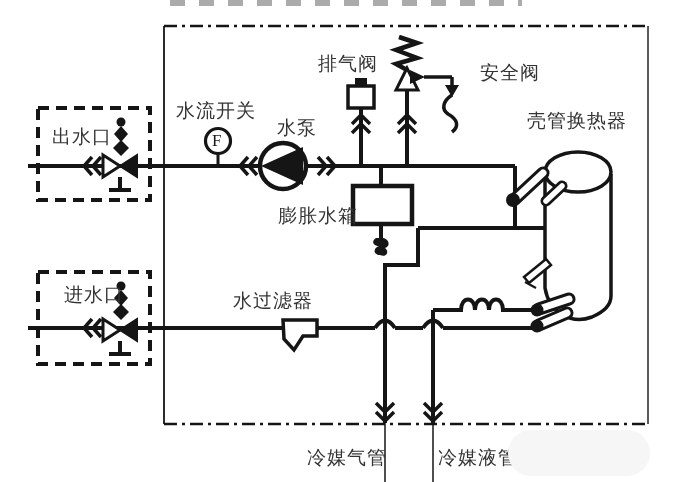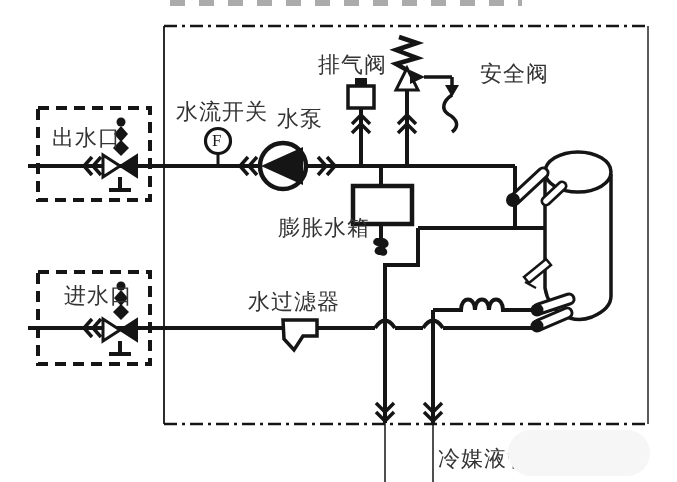--- a/index.html
+++ b/index.html
@@ -2,21 +2,21 @@
 <html><head>
 <meta charset="utf-8">
 <style>
   html,body{margin:0;padding:0;background:#ffffff;}
   #stage{
     position:relative;width:677px;height:482px;background:#ffffff;overflow:hidden;
     font-family:"Liberation Sans", sans-serif;
   }
   #diagram-svg{position:absolute;left:0;top:0;}
   .lbl{
-    position:absolute;color:#343434;font-size:22px;letter-spacing:1px;
+    position:absolute;color:#343434;font-size:19px;letter-spacing:1px;
     white-space:nowrap;line-height:1;user-select:none;text-align:center;
   }
   .lbl-f{
     position:absolute;color:#1a1a1a;font-size:17px;font-family:"Liberation Serif", serif;
     line-height:1;user-select:none;
   }
   #cropped-title{
     position:absolute;left:170px;top:0;width:352px;height:6px;opacity:.75;
     background:repeating-linear-gradient(90deg,#8f8f8f 0 15px,transparent 15px 29px);
   }
@@ -157,22 +157,24 @@
         <path d="M539,325 L567,313" stroke-width="7" stroke-linecap="round" stroke="#ffffff"></path>
         <circle cx="537" cy="310" r="6.5" fill="#151515" stroke="none"></circle>
         <circle cx="537" cy="326" r="6.5" fill="#151515" stroke="none"></circle>
       </g>
     </g>
   </svg>
 
   <span class="lbl" style="left:52px;top:127px">出水口</span>
   <span class="lbl" style="left:64px;top:285px">进水口</span>
   <span class="lbl" style="left:176px;top:101px">水流开关</span>
-  <span class="lbl" style="left:277px;top:108px">水泵</span>
+  <span class="lbl" style="left:277px;top:118px">水泵</span>
   <span class="lbl" style="left:318px;top:54px">排气阀</span>
   <span class="lbl" style="left:480px;top:63px">安全阀</span>
-  <span class="lbl" style="left:278px;top:217px">膨胀水箱</span>
-  <span class="lbl" style="left:248px;top:291px">水过滤器</span>
+  <span class="lbl" style="left:527px;top:111px">壳管换热器</span>
+  <span class="lbl" style="left:278px;top:206px">膨胀水箱</span>
+  <span class="lbl" style="left:233px;top:291px">水过滤器</span>
+  <span class="lbl" style="left:307px;top:448px">冷媒气管</span>
   <span class="lbl" style="left:438px;top:448px">冷媒液管</span>
   <span class="lbl-f" style="left:212px;top:132px">F</span>
 
   <div id="watermark"></div>
 </div>
 
 </body></html>

